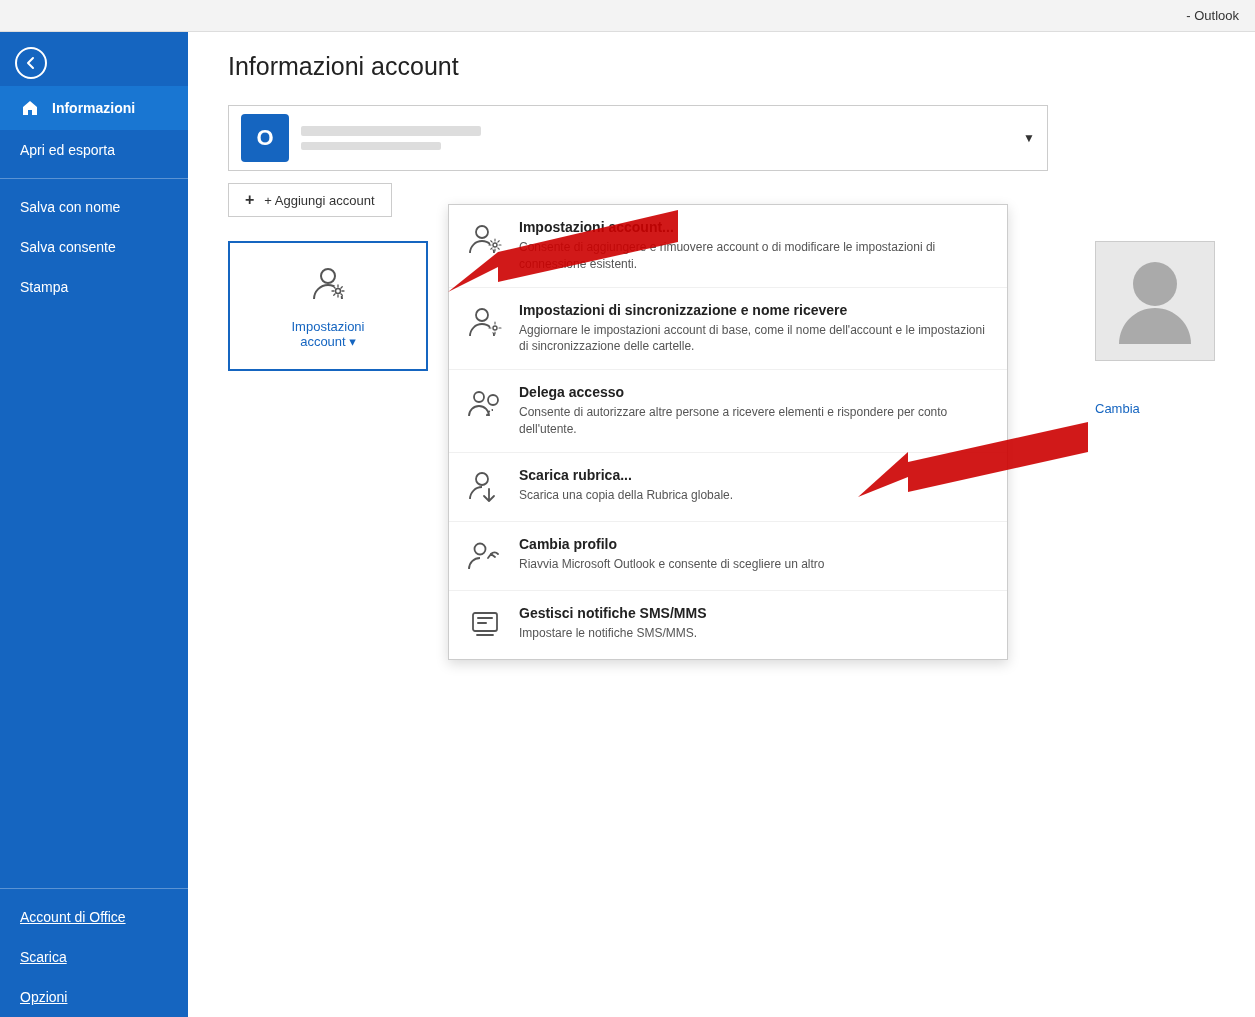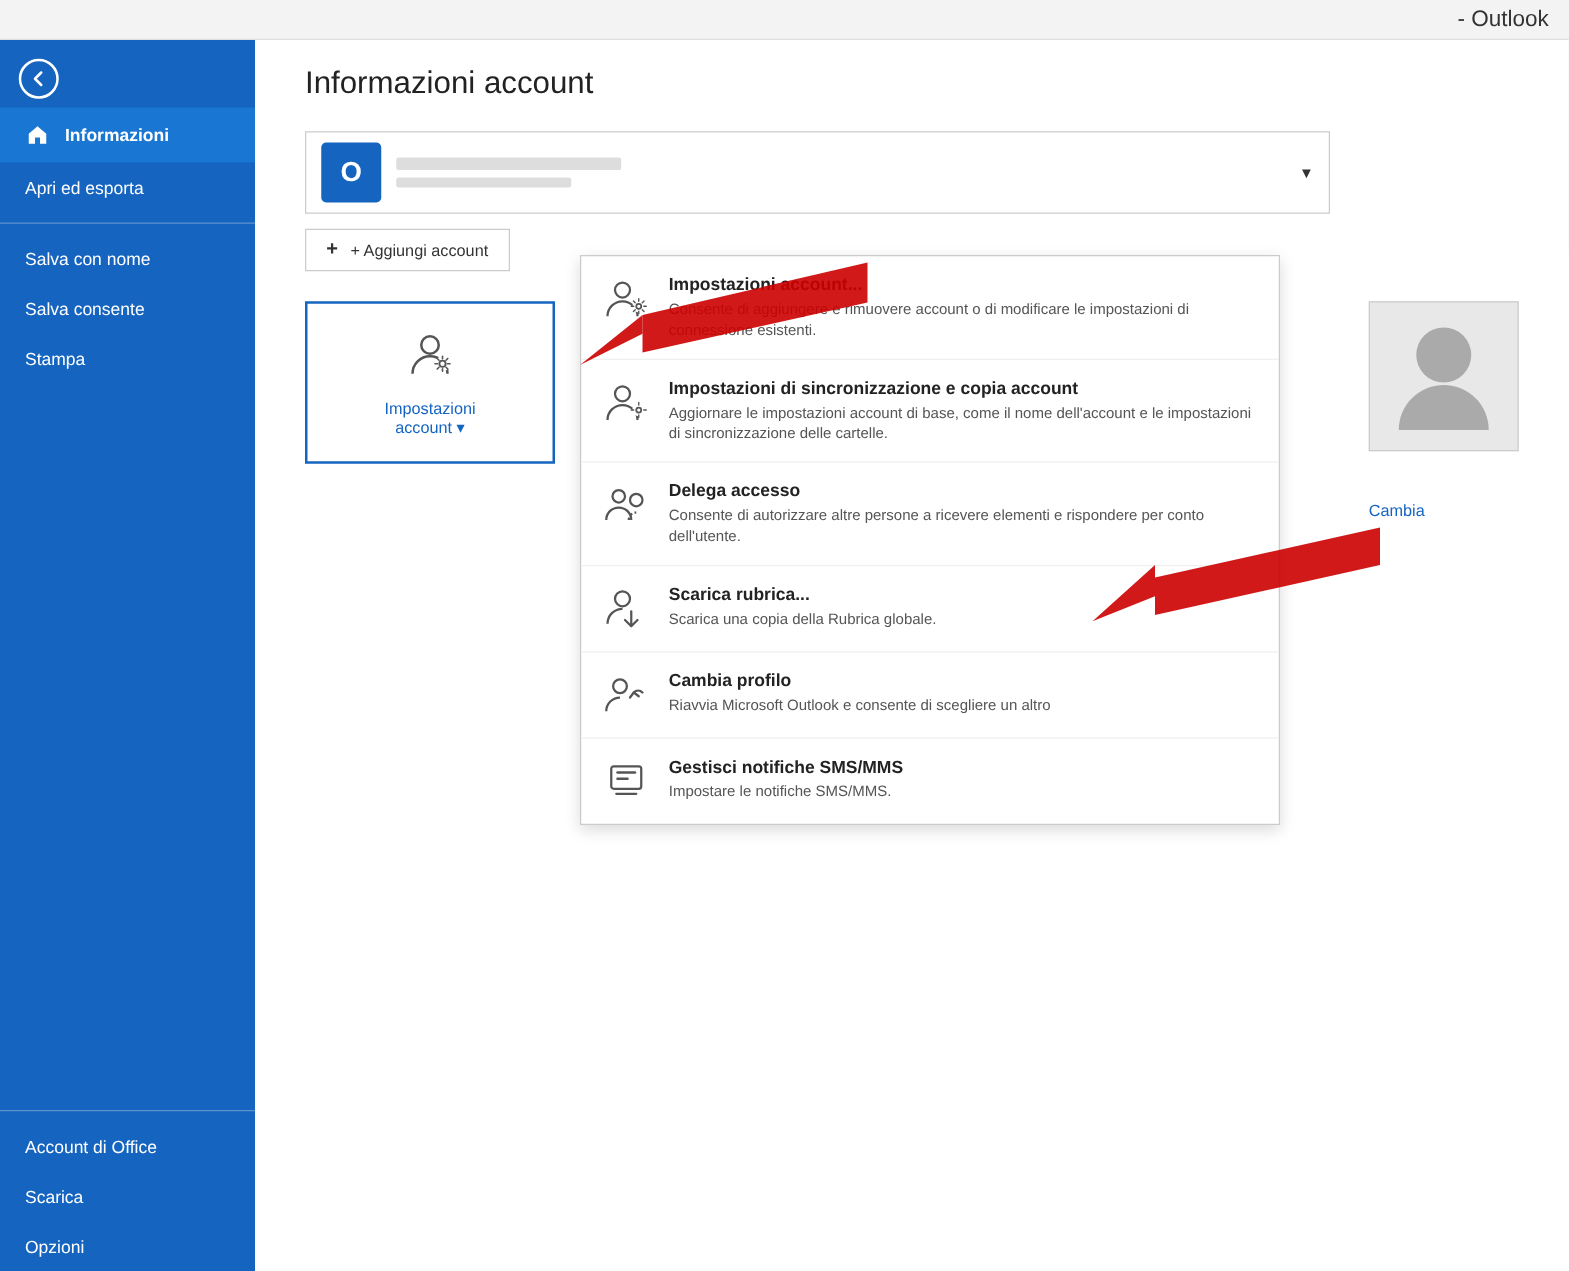--- a/index.html
+++ b/index.html
@@ -19,21 +19,21 @@
     }
 
     .main-layout {
       display: flex;
       flex: 1;
       overflow: hidden;
     }
 
     
     .sidebar {
-      width: 204px;
+      width: 188px;
       background: #1565c0;
       color: white;
       display: flex;
       flex-direction: column;
       flex-shrink: 0;
     }
 
     .sidebar-back-btn {
       width: 46px;
       height: 46px;
@@ -75,20 +75,21 @@
     }
 
     .sidebar-divider {
       border: none;
       border-top: 1px solid rgba(255,255,255,0.3);
       margin: 8px 0;
     }
 
     .sidebar-bottom {
       margin-top: auto;
+      text-decoration: underline;
     }
 
     
     .content-area {
       flex: 1;
       background: white;
       overflow-y: auto;
       padding: 20px 40px 20px 40px;
       position: relative;
     }
@@ -317,21 +318,21 @@
       height: 20px;
       display: inline-flex;
       align-items: center;
       justify-content: center;
     }
   </style>
 </head>
 <body>
 
 <div class="top-bar">
-  <span style="color:#333; font-size:18px;">- <span>Outlook</span></span>
+  <span style="color:#333; font-size:13px;">- <span>Outlook</span></span>
 </div>
 
 <div class="main-layout">
 
   <div class="sidebar">
 
     <div class="sidebar-back-btn">
       <div class="back-circle">
         <svg width="14" height="14" viewBox="0 0 14 14" fill="white">
           <path d="M9 2L4 7l5 5" stroke="white" stroke-width="2" fill="none" stroke-linecap="round" stroke-linejoin="round"></path>
@@ -469,21 +470,21 @@
         <div class="menu-icon">
           <svg width="36" height="36" viewBox="0 0 36 36" fill="none">
             <circle cx="15" cy="11" r="6" stroke="#555" stroke-width="1.8" fill="none"></circle>
             <path d="M3 32c0-6.627 5.373-12 12-12s12 5.373 12 12" stroke="#555" stroke-width="1.8" fill="none"></path>
             <circle cx="28" cy="24" r="5" fill="white" stroke="none"></circle>
             <circle cx="28" cy="24" r="2" stroke="#555" stroke-width="1.4" fill="none"></circle>
             <path d="M28 18v2M28 28v2M22 24h2M32 24h2" stroke="#555" stroke-width="1.1" stroke-linecap="round"></path>
           </svg>
         </div>
         <div class="menu-item-content">
-          <div class="menu-item-title">Impostazioni di sincronizzazione e copia account</div>
+          <div class="menu-item-title">Impostazioni di sincronizzazione e nome ricevere</div>
           <div class="menu-item-desc">Aggiornare le impostazioni account di base, come il nome dell'account e le impostazioni di sincronizzazione delle cartelle.</div>
         </div>
       </div>
 
       <div class="menu-item">
         <div class="menu-icon">
           <svg width="36" height="36" viewBox="0 0 36 36" fill="none">
             <circle cx="12" cy="11" r="5" stroke="#555" stroke-width="1.8" fill="none"></circle>
             <path d="M2 30c0-5.523 4.477-10 10-10s10 4.477 10 10" stroke="#555" stroke-width="1.8" fill="none"></path>
             <circle cx="26" cy="14" r="5" stroke="#555" stroke-width="1.8" fill="none"></circle>

